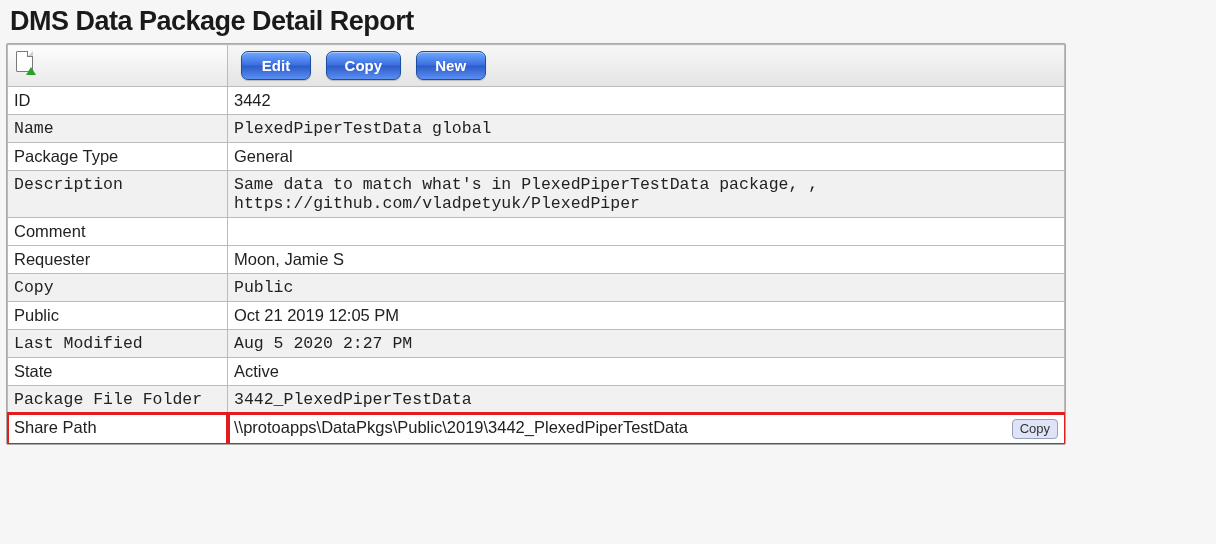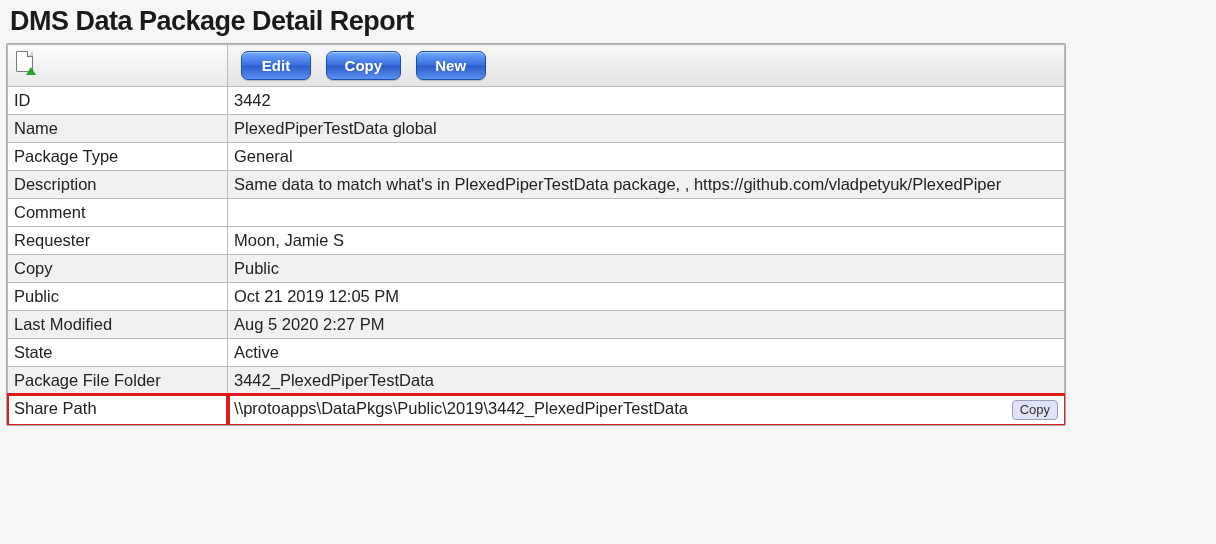--- a/index.html
+++ b/index.html
@@ -45,21 +45,21 @@
     text-align: left;
   }
   tr.header-row th {
     background: linear-gradient(#f3f3f3,#dddddd);
     font-weight: 700;
     text-align: center;
     color: #222;
     font-size: 17px;
     padding: 5px 6px;
   }
-  tr.zebra-odd td { background: #f1f1f1; }
+  tr.zebra-odd td { background: #f1f1f1; font-family: Liberation Mono, monospace; }
   tr.zebra-even td { background: #ffffff; }
   tr.zebra-odd td.param, tr.zebra-even td.param {
     white-space: nowrap;
   }
   tr.highlight td {
     background: #ffffff;
     outline: 3px solid #e11c1c;
     outline-offset: -1px;
   }
   .value-cell { width: auto; }

